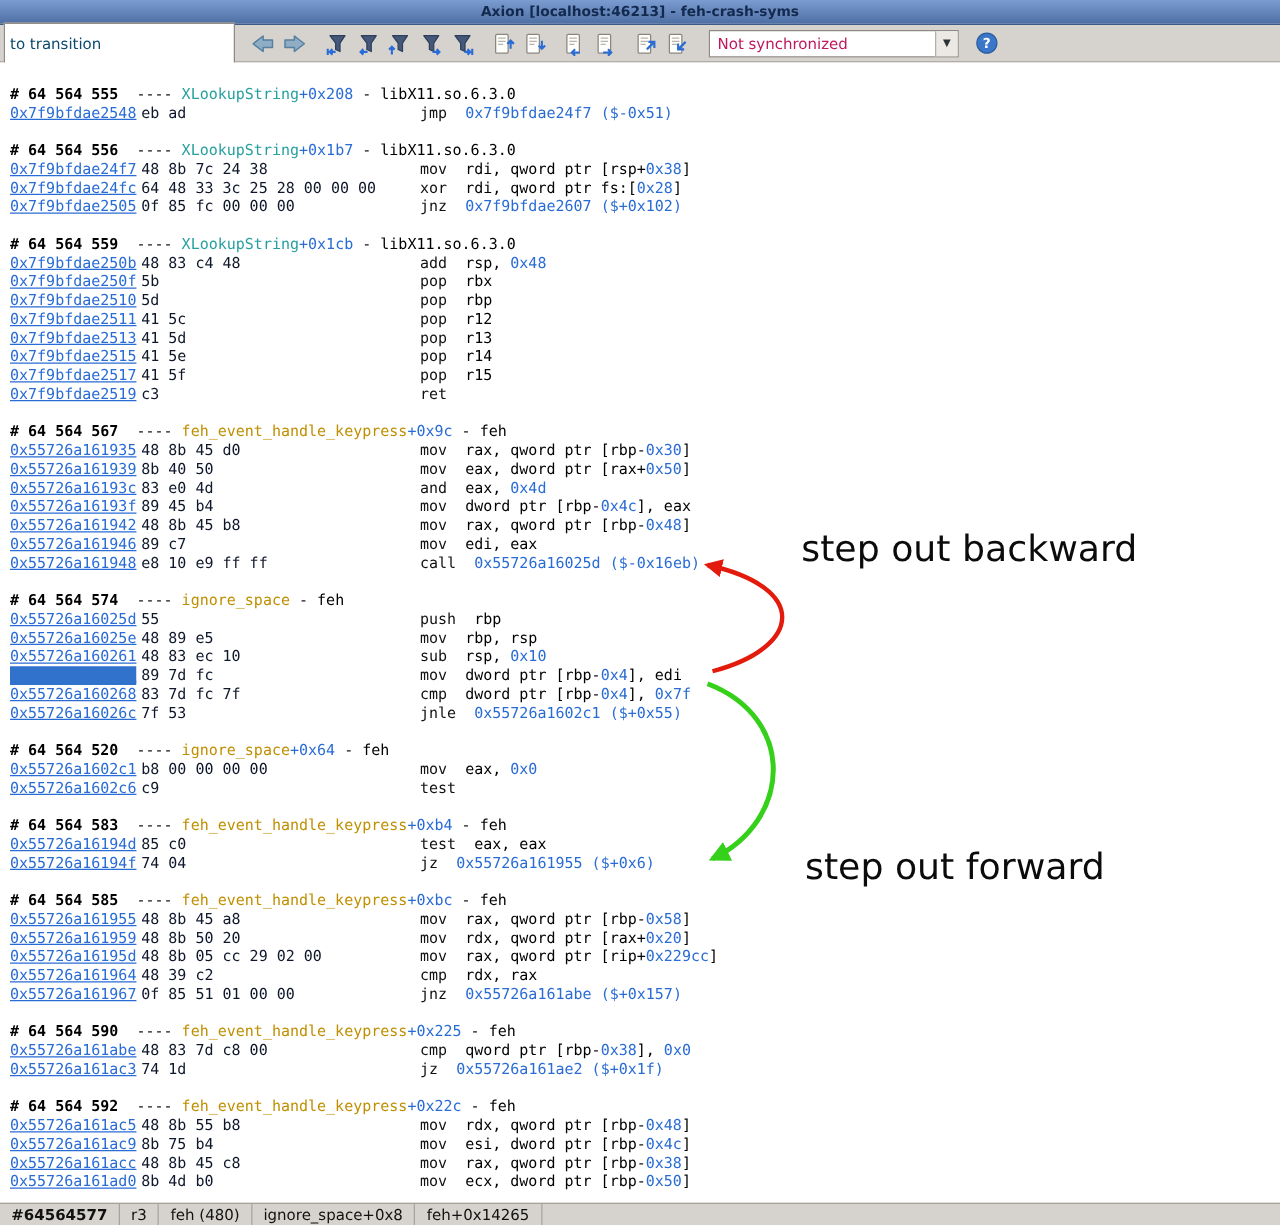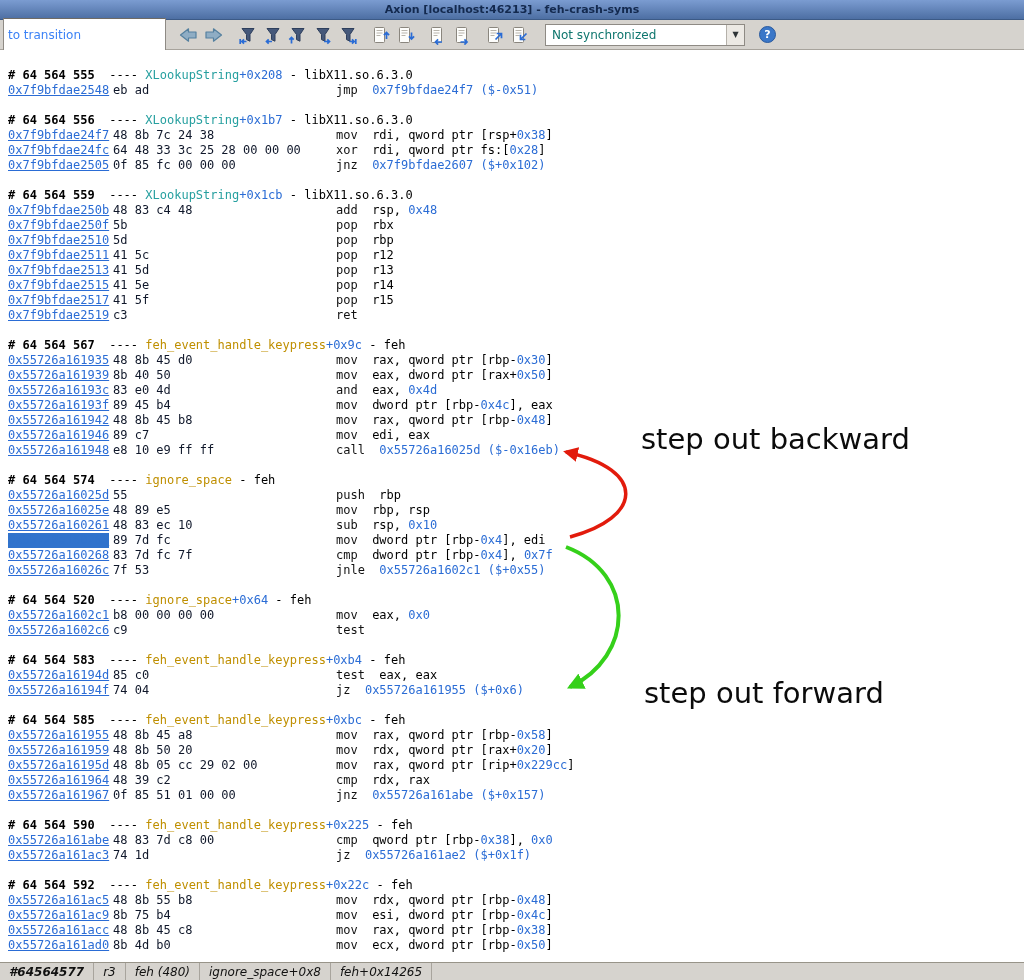--- a/index.html
+++ b/index.html
@@ -8,27 +8,27 @@
 
   
   .titlebar { height:20px; background:linear-gradient(var(--titlebar_top), var(--titlebar_bottom));
               display:flex; align-items:center; justify-content:center;
               font:bold 11px "DejaVu Sans", sans-serif; color:#13294e;
               border-bottom:1px solid #3c5a86; }
 
   
   .toolbar { height:30px; background:var(--toolbar_bg); border-bottom:1px solid #a7a39c;
              display:flex; align-items:center; padding:0 3px; }
-  .search  { width:163px; height:21px; border:1px solid #8e8a84; border-top-color:#6f6b65;
-             background:#fff; font:12px "DejaVu Sans", sans-serif; padding:16px 4px; color:#3b82f6; }
+  .search  { width:185px; height:21px; border:1px solid #8e8a84; border-top-color:#6f6b65;
+             background:#fff; font:12px "DejaVu Sans", sans-serif; padding:16px 4px; color:#0c4a6e; }
   .toolbtn { width:24px; height:24px; border:0; background:transparent; padding:0;
              display:flex; align-items:center; justify-content:center; cursor:pointer; }
   .combo   { margin-left:14px; width:200px; height:22px; background:#fff;
              border:1px solid #8e8a84; display:flex; align-items:stretch; font-size:12px; }
-  .combo .val { flex:1; display:flex; align-items:center; padding:0 6px; color:#0f766e; }
+  .combo .val { flex:1; display:flex; align-items:center; padding:0 6px; color:#be185d; }
   .combo .btn { width:18px; border-left:1px solid #b5b1aa; background:#ece9e4;
                 display:flex; align-items:center; justify-content:center;
                 font-size:8px; color:#2e3436; cursor:pointer; }
   .helpbtn { margin-left:14px; width:17px; height:17px; border-radius:50%;
              background:#3b77c8; color:#fff; font:bold 11px "DejaVu Sans", sans-serif;
              display:flex; align-items:center; justify-content:center; border:1px solid #2a5a9e; cursor:pointer; }
 
   
   .content { position:relative; height:912px; background:#fff; overflow:hidden;
              font:12px/15px "DejaVu Sans Mono", monospace; color:#000;
@@ -42,21 +42,21 @@
   .bytes { display:inline-block; width:223px; color:#0f172a; }
   .mnem  { color:#111; }
   .lit   { color:var(--literal); }
 
   .annot { position:absolute; font:29px "DejaVu Sans", sans-serif; color:#0b0b0b; white-space:nowrap; }
   svg.overlay { position:absolute; left:0; top:0; pointer-events:none; }
 
   
   .statusbar { height:18px; background:var(--toolbar_bg); border-top:1px solid #989489;
                display:flex; align-items:stretch; font:12px "DejaVu Sans", sans-serif; color:#111; }
-  .statusseg { padding:0 9px; border-right:1px solid #a8a49d; display:flex; align-items:center;font-style:italic; }
+  .statusseg { padding:0 9px; border-right:1px solid #a8a49d; display:flex; align-items:center; }
   .statusseg.strong { font-weight:bold; }
 </style>
 </head>
 <body>
 
 <div class="titlebar">
   <span>Axion [localhost:46213] - feh-crash-syms</span>
 </div>
 
 <div class="toolbar">

